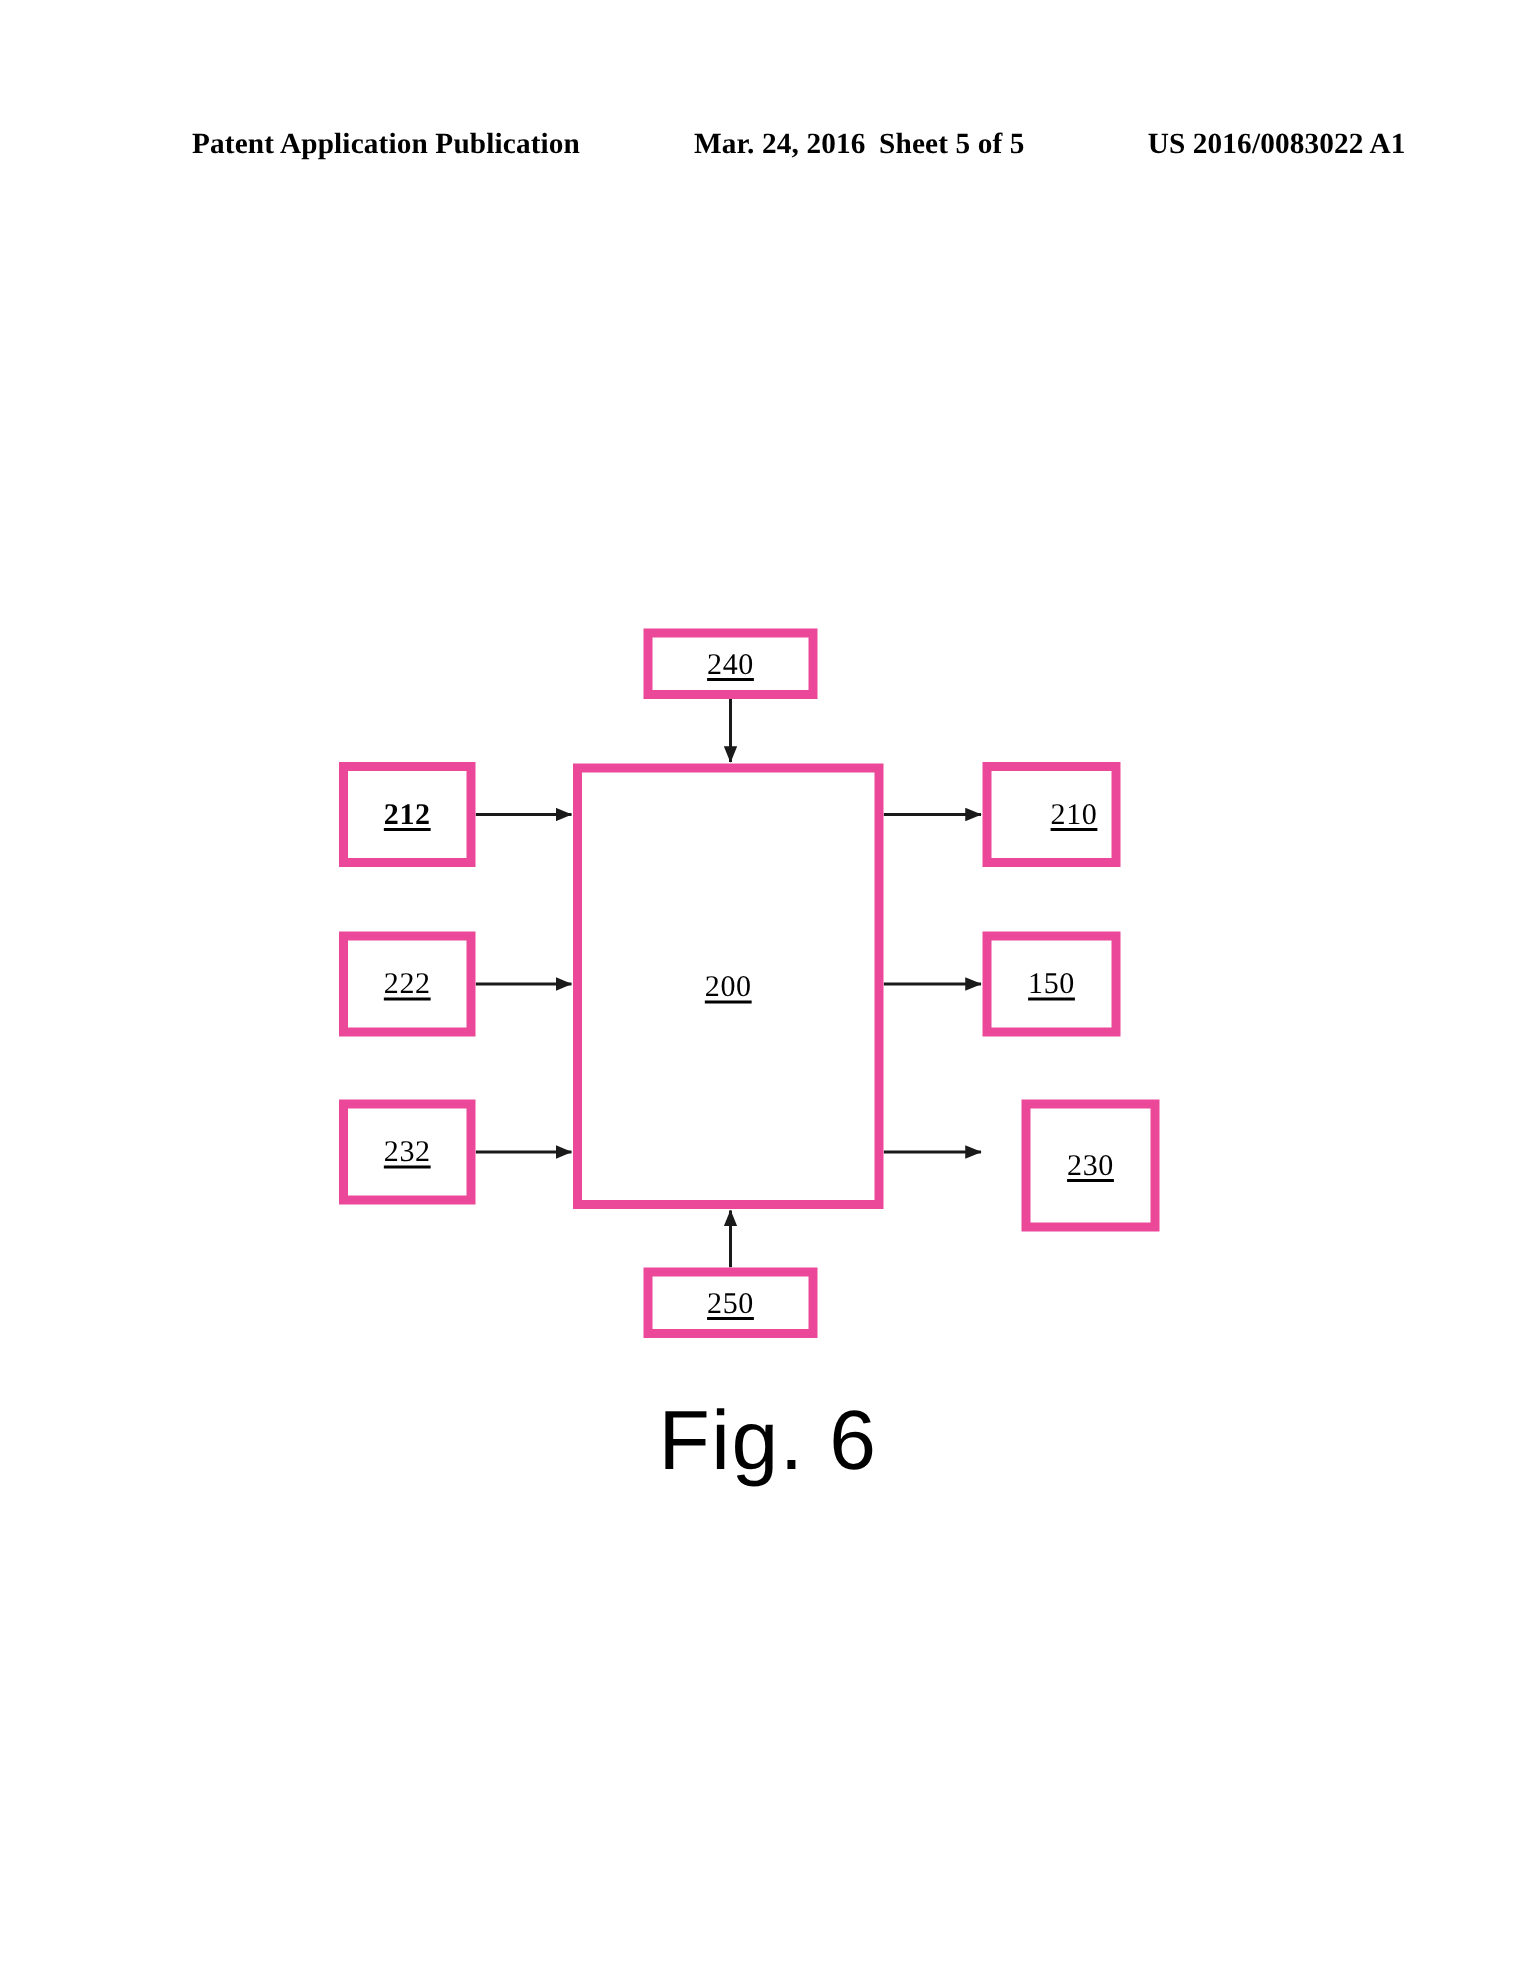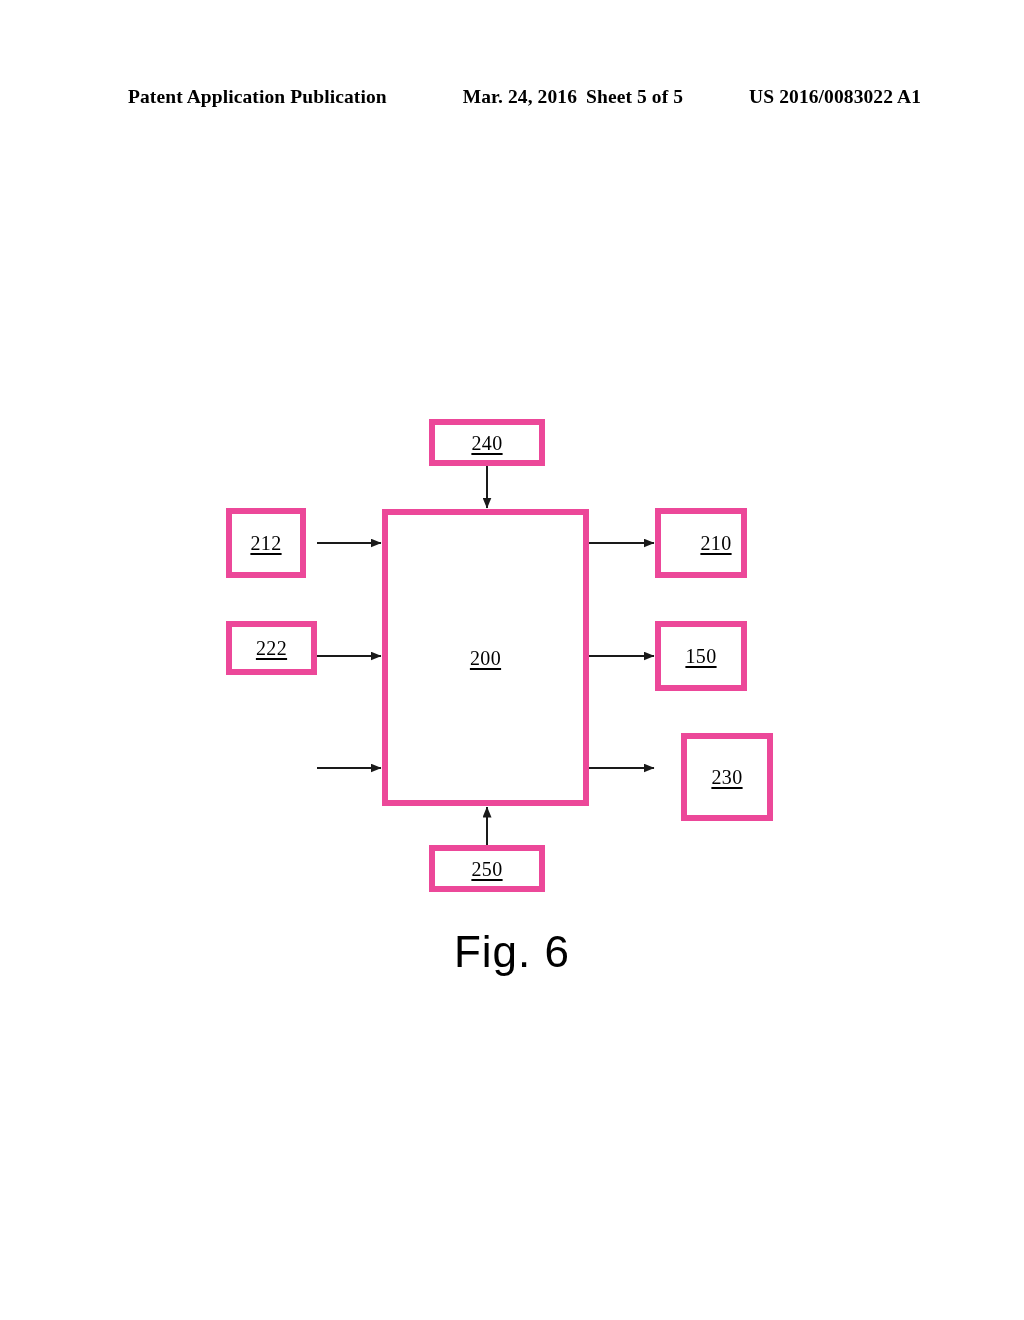--- a/index.html
+++ b/index.html
@@ -30,21 +30,21 @@
     font-size: 19.5px;
     letter-spacing: 0.1px;
     white-space: nowrap;
     gap: 20px;
   }
   .hdr-left { }
   .hdr-mid {
     margin-left: 56px;
   }
   .hdr-right {
-    margin-left: 46px;
+    margin-left: 62px;
   }
   .hdr-date { }
   .hdr-sheet { margin-left: 9px; }
 
   
   .figure {
     position: absolute;
     left: 0;
     top: 0;
     width: 1024px;
@@ -71,22 +71,22 @@
 
   
   #node-200 {
     left: 382px;
     top: 509px;
     width: 207px;
     height: 297px;
   }
 
   
-  #node-212 { left: 226px; top: 508px;  width: 80px; height: 70px; }
-  #node-222 { left: 226px; top: 621px;  width: 91px; height: 54px; }
+  #node-212 { left: 226px; top: 508px;  width: 91px; height: 70px; font-weight: bold; }
+  #node-222 { left: 226px; top: 621px;  width: 91px; height: 70px; }
   #node-232 { left: 226px; top: 733px;  width: 91px; height: 70px; }
 
   
   #node-210 { left: 655px; top: 508px;  width: 92px; height: 70px; padding-left: 30px; }
   #node-220 { left: 655px; top: 621px;  width: 92px; height: 70px; }
   #node-230 { left: 681px; top: 733px;  width: 92px; height: 88px; }
 
   
   #node-240 { left: 429px; top: 419px;  width: 116px; height: 47px; }
   #node-250 { left: 429px; top: 845px;  width: 116px; height: 47px; }
@@ -102,21 +102,21 @@
   }
 
   
   .fig-caption {
     position: absolute;
     left: 0;
     top: 927px;
     width: 1024px;
     text-align: center;
     font-family: "Liberation Sans", sans-serif;
-    font-size: 44px;
+    font-size: 56px;
     letter-spacing: 1px;
     color: #000000;
   }
 </style>
 </head>
 <body>
 
 <div class="page-header">
   <span class="hdr-left">Patent Application Publication</span>
   <span class="hdr-mid">
@@ -150,20 +150,23 @@
   <div class="node" id="node-200">
     <span class="ref">200</span>
   </div>
 
   <div class="node" id="node-212">
     <span class="ref">212</span>
   </div>
   <div class="node" id="node-222">
     <span class="ref">222</span>
   </div>
+  <div class="node" id="node-232">
+    <span class="ref">232</span>
+  </div>
 
   <div class="node" id="node-210">
     <span class="ref">210</span>
   </div>
   <div class="node" id="node-220">
     <span class="ref">150</span>
   </div>
   <div class="node" id="node-230">
     <span class="ref">230</span>
   </div>

